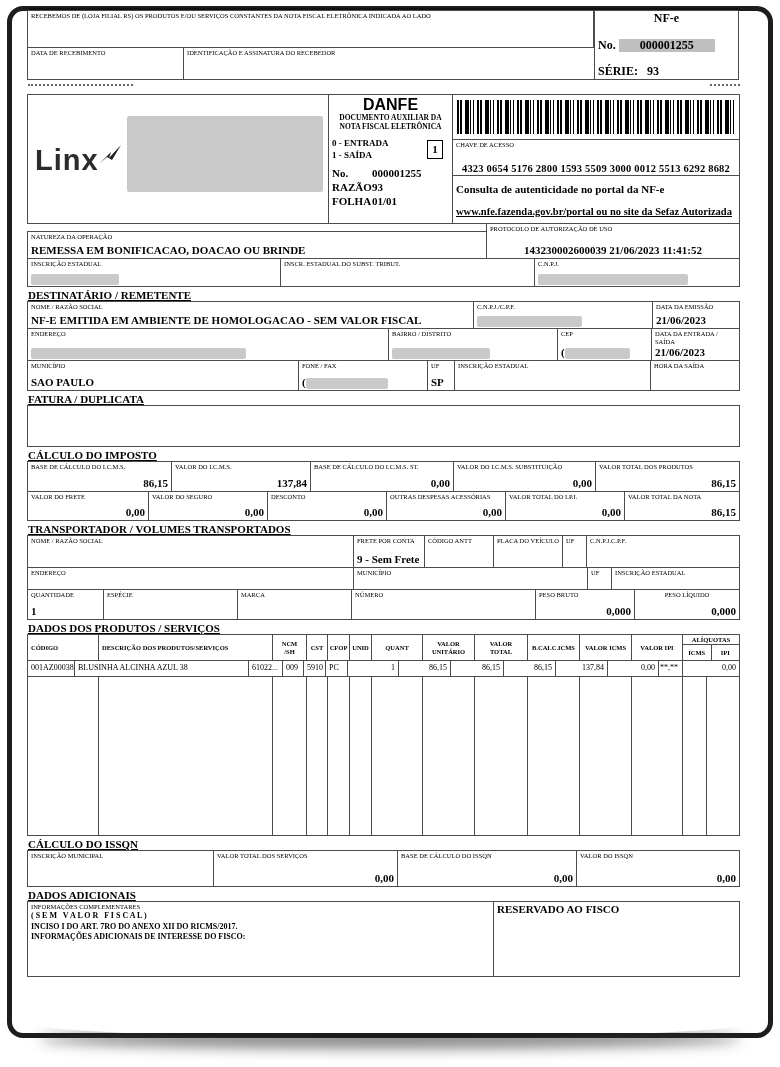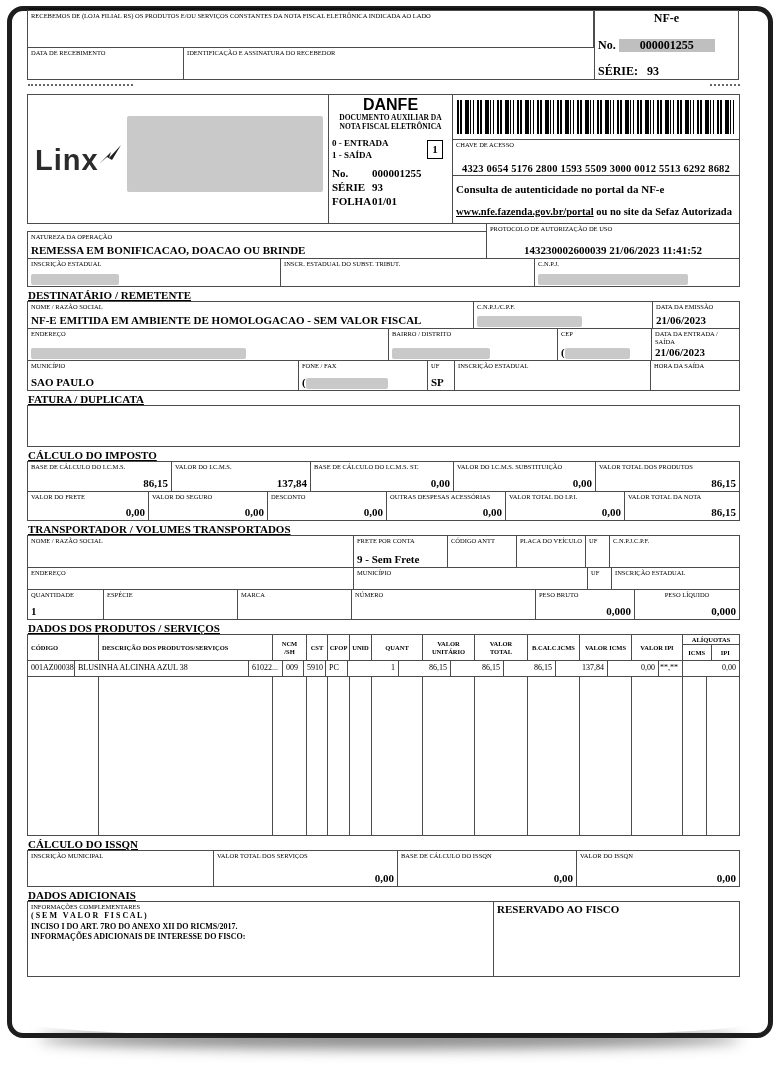--- a/index.html
+++ b/index.html
@@ -46,21 +46,21 @@
   .es { display:flex; justify-content:space-between; align-items:center; margin-top:6px; }
   .es-lines { font-weight:bold; font-size:9px; line-height:12px; }
   .tipo-box { border:1.5px solid #000; width:16px; height:19px; font-weight:bold; font-size:11px; display:flex; align-items:center; justify-content:center; margin-right:6px; }
   .nsf { font-weight:bold; font-size:11px; line-height:14px; margin-top:5px; }
   .nsf span.k { display:inline-block; min-width:40px; }
   .barcode { height:38px; margin:3px 2px;
     background:repeating-linear-gradient(90deg,#000 0 2px,#fff 2px 3px,#000 3px 5px,#fff 5px 8px,#000 8px 12px,#fff 12px 13px,#000 13px 14px,#fff 14px 16px,#000 16px 17px,#fff 17px 20px);
   }
   .chave-num { font-size:10.5px; font-weight:bold; text-align:center; letter-spacing:.2px; }
   .consulta1 { font-weight:bold; font-size:11px; }
-  .consulta2 { font-weight:bold; font-size:10.5px; }
+  .consulta2 { font-weight:bold; font-size:10.5px;text-decoration:underline; }
   .consulta2 a { color:#000; text-decoration:underline; }
 
   
   .ph { font-weight:bold; font-size:6.5px; text-align:center; justify-content:center; align-items:center; line-height:7.5px; }
   .pd { font-size:8px; font-weight:normal; justify-content:flex-start; padding-top:2px; }
   .aliq { padding:0; display:flex; flex-direction:column; justify-content:flex-start; }
   .aliq-top { border-bottom:1px solid #4c4c4c; font-weight:bold; font-size:6.5px; text-align:center; line-height:9px; }
   .aliq-split { display:flex; flex:1; }
   .aliq-split > div { display:flex; align-items:center; justify-content:center; font-weight:bold; font-size:6.5px; flex:1; }
   .aliq-split > div:first-child { border-right:1px solid #4c4c4c; }
@@ -124,21 +124,21 @@
       <div class="danfe-sub">DOCUMENTO AUXILIAR DA NOTA FISCAL ELETRÔNICA</div>
       <div class="es">
         <div class="es-lines">
           <div>0 - ENTRADA</div>
           <div>1 - SAÍDA</div>
         </div>
         <div class="tipo-box">1</div>
       </div>
       <div class="nsf">
         <div><span class="k">No.</span><span>000001255</span></div>
-        <div><span class="k">SÉRIE</span><span>93</span></div>
+        <div><span class="k">RAZÃO</span><span>93</span></div>
         <div><span class="k">FOLHA</span><span>01/01</span></div>
       </div>
     </div>
     <div style="flex:1;display:flex;flex-direction:column;">
       <div class="c" style="flex:0 0 46px;padding:2px;">
         <div class="barcode"></div>
       </div>
       <div class="c" style="flex:0 0 37px;">
         <div class="lbl">CHAVE DE ACESSO</div>
         <div class="chave-num">4323 0654 5176 2800 1593 5509 3000 0012 5513 6292 8682</div>
@@ -283,21 +283,21 @@
         <div class="lbl">VALOR TOTAL DA NOTA</div>
         <div class="val num">86,15</div>
       </div>
   </div>
 
   <div class="sec">TRANSPORTADOR / VOLUMES TRANSPORTADOS</div>
   <div class="fr">
     <div class="c" style="width:327px;min-height:33px;">
         <div class="lbl">NOME / RAZÃO SOCIAL</div>
       </div>
-    <div class="c" style="width:95px;min-height:33px;">
+    <div class="c" style="width:72px;min-height:33px;">
         <div class="lbl">FRETE POR CONTA</div>
         <div class="val">9 - Sem Frete</div>
       </div>
     <div class="c" style="width:70px;min-height:33px;">
         <div class="lbl">CÓDIGO ANTT</div>
       </div>
     <div class="c" style="width:70px;min-height:33px;">
         <div class="lbl">PLACA DO VEÍCULO</div>
       </div>
     <div class="c" style="width:25px;min-height:33px;">

